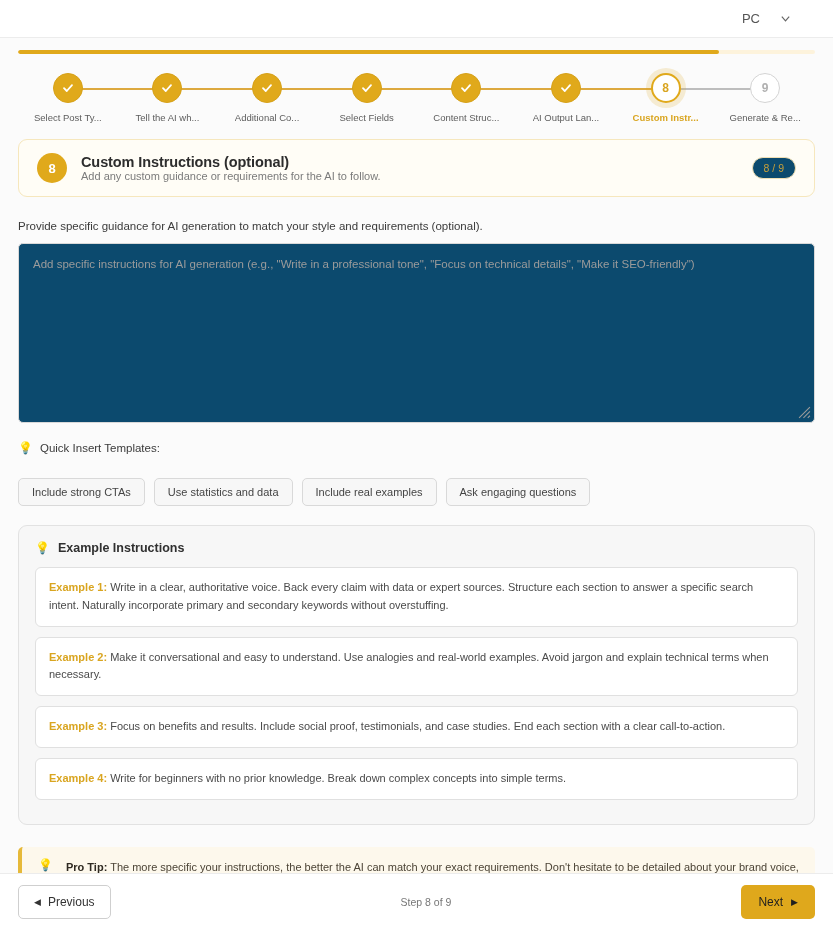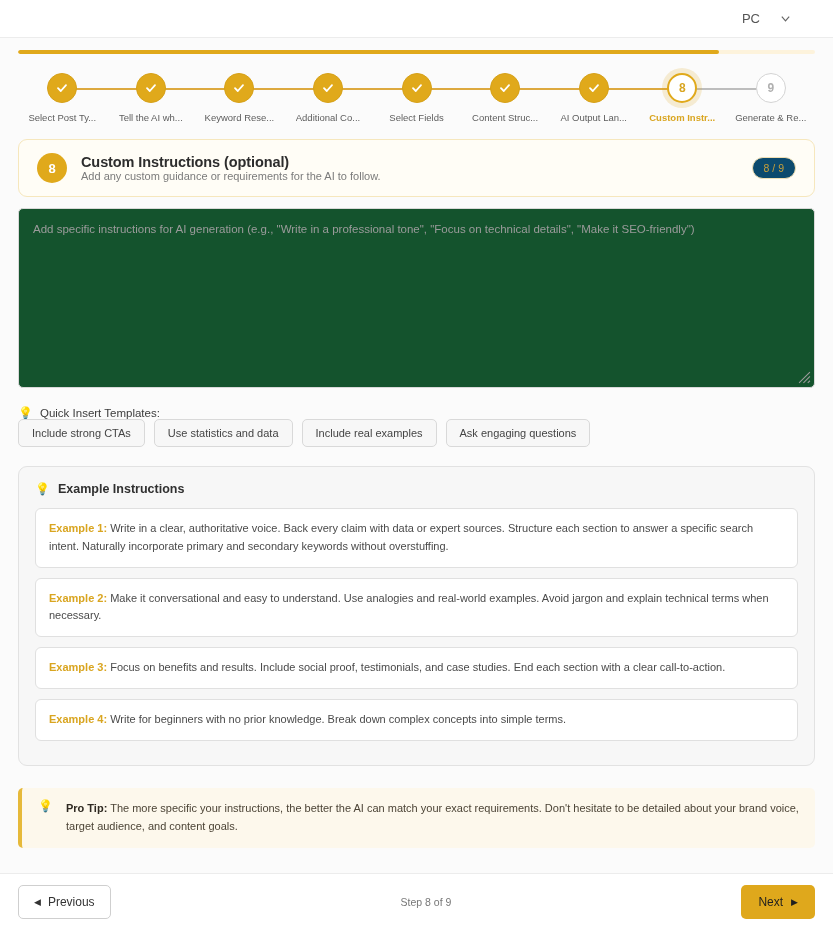--- a/index.html
+++ b/index.html
@@ -84,35 +84,35 @@
   .section-sub { font-size: 11px; color: #7b7b7b; }
   .step-badge {
     border: 1px solid #f0dfb3; background: #0c4a6e; color: #c8a03a;
     font-size: 10.5px; border-radius: 11px; padding: 4px 11px; white-space: nowrap;
   }
 
   
   .field-label { margin-top: 23px; font-size: 11.5px; color: #3b3b3b; }
   .textarea-box {
     margin-top: 11px; position: relative;
-    height: 180px; background: #14532d;
+    height: 180px; background: #0c4a6e;
     border: 1px solid #d9d9d9; border-radius: 5px;
     padding: 12px 14px;
   }
   .textarea-placeholder { font-size: 11.5px; color: #9b9b9b; line-height: 1.5; }
   .resize-grip { position: absolute; right: 3px; bottom: 3px; width: 13px; height: 13px; }
   .resize-grip svg { display: block; }
 
   
   .quick-header {
     margin-top: 19px; display: flex; align-items: center; gap: 7px;
     font-size: 11.5px; color: #3b3b3b; font-weight: 400;
   }
   .bulb { font-size: 12px; line-height: 1; }
-  .chips { display: flex; gap: 9px; margin-top: 0; flex-wrap: wrap; }
+  .chips { display: flex; gap: 9px; margin-top: 24px; flex-wrap: wrap; }
   .chip {
     background: #f7f7f7; border: 1px solid #d9d9d9; border-radius: 5px;
     padding: 7px 13px; font-size: 11px; color: #444; cursor: pointer;
   }
 
   
   .examples {
     margin-top: 19px; background: #f7f7f7;
     border: 1px solid #e2e2e2; border-radius: 9px;
     padding: 15px 16px 16px 16px;
@@ -198,29 +198,20 @@
           </span>
           <span class="step-label">Tell the AI wh...</span>
         </div>
         <div class="step done">
           <span class="connector"></span>
           <span class="bubble done">
             <svg viewBox="0 0 14 14">
               <path d="M3 7.2 L5.8 10 L11 4.2" fill="none" stroke="#fff" stroke-width="1.8" stroke-linecap="round" stroke-linejoin="round"></path>
             </svg>
           </span>
-          <span class="step-label">Keyword Rese...</span>
-        </div>
-        <div class="step done">
-          <span class="connector"></span>
-          <span class="bubble done">
-            <svg viewBox="0 0 14 14">
-              <path d="M3 7.2 L5.8 10 L11 4.2" fill="none" stroke="#fff" stroke-width="1.8" stroke-linecap="round" stroke-linejoin="round"></path>
-            </svg>
-          </span>
           <span class="step-label">Additional Co...</span>
         </div>
         <div class="step done">
           <span class="connector"></span>
           <span class="bubble done">
             <svg viewBox="0 0 14 14">
               <path d="M3 7.2 L5.8 10 L11 4.2" fill="none" stroke="#fff" stroke-width="1.8" stroke-linecap="round" stroke-linejoin="round"></path>
             </svg>
           </span>
           <span class="step-label">Select Fields</span>
@@ -259,20 +250,21 @@
 
     <div class="section-card">
       <div class="section-num">8</div>
       <div class="section-text">
         <div class="section-title">Custom Instructions (optional)</div>
         <div class="section-sub">Add any custom guidance or requirements for the AI to follow.</div>
       </div>
       <div class="step-badge">8 / 9</div>
     </div>
 
+    <div class="field-label">Provide specific guidance for AI generation to match your style and requirements (optional).</div>
     <div class="textarea-box">
       <div class="textarea-placeholder">Add specific instructions for AI generation (e.g., "Write in a professional tone", "Focus on technical details", "Make it SEO-friendly")</div>
       <span class="resize-grip">
         <svg viewBox="0 0 12 12">
           <path d="M11 1 L1 11 M11 5 L5 11 M11 9 L9 11" stroke="#9a9a9a" stroke-width="1" fill="none"></path>
         </svg>
       </span>
     </div>
 
     <div class="quick-header">

